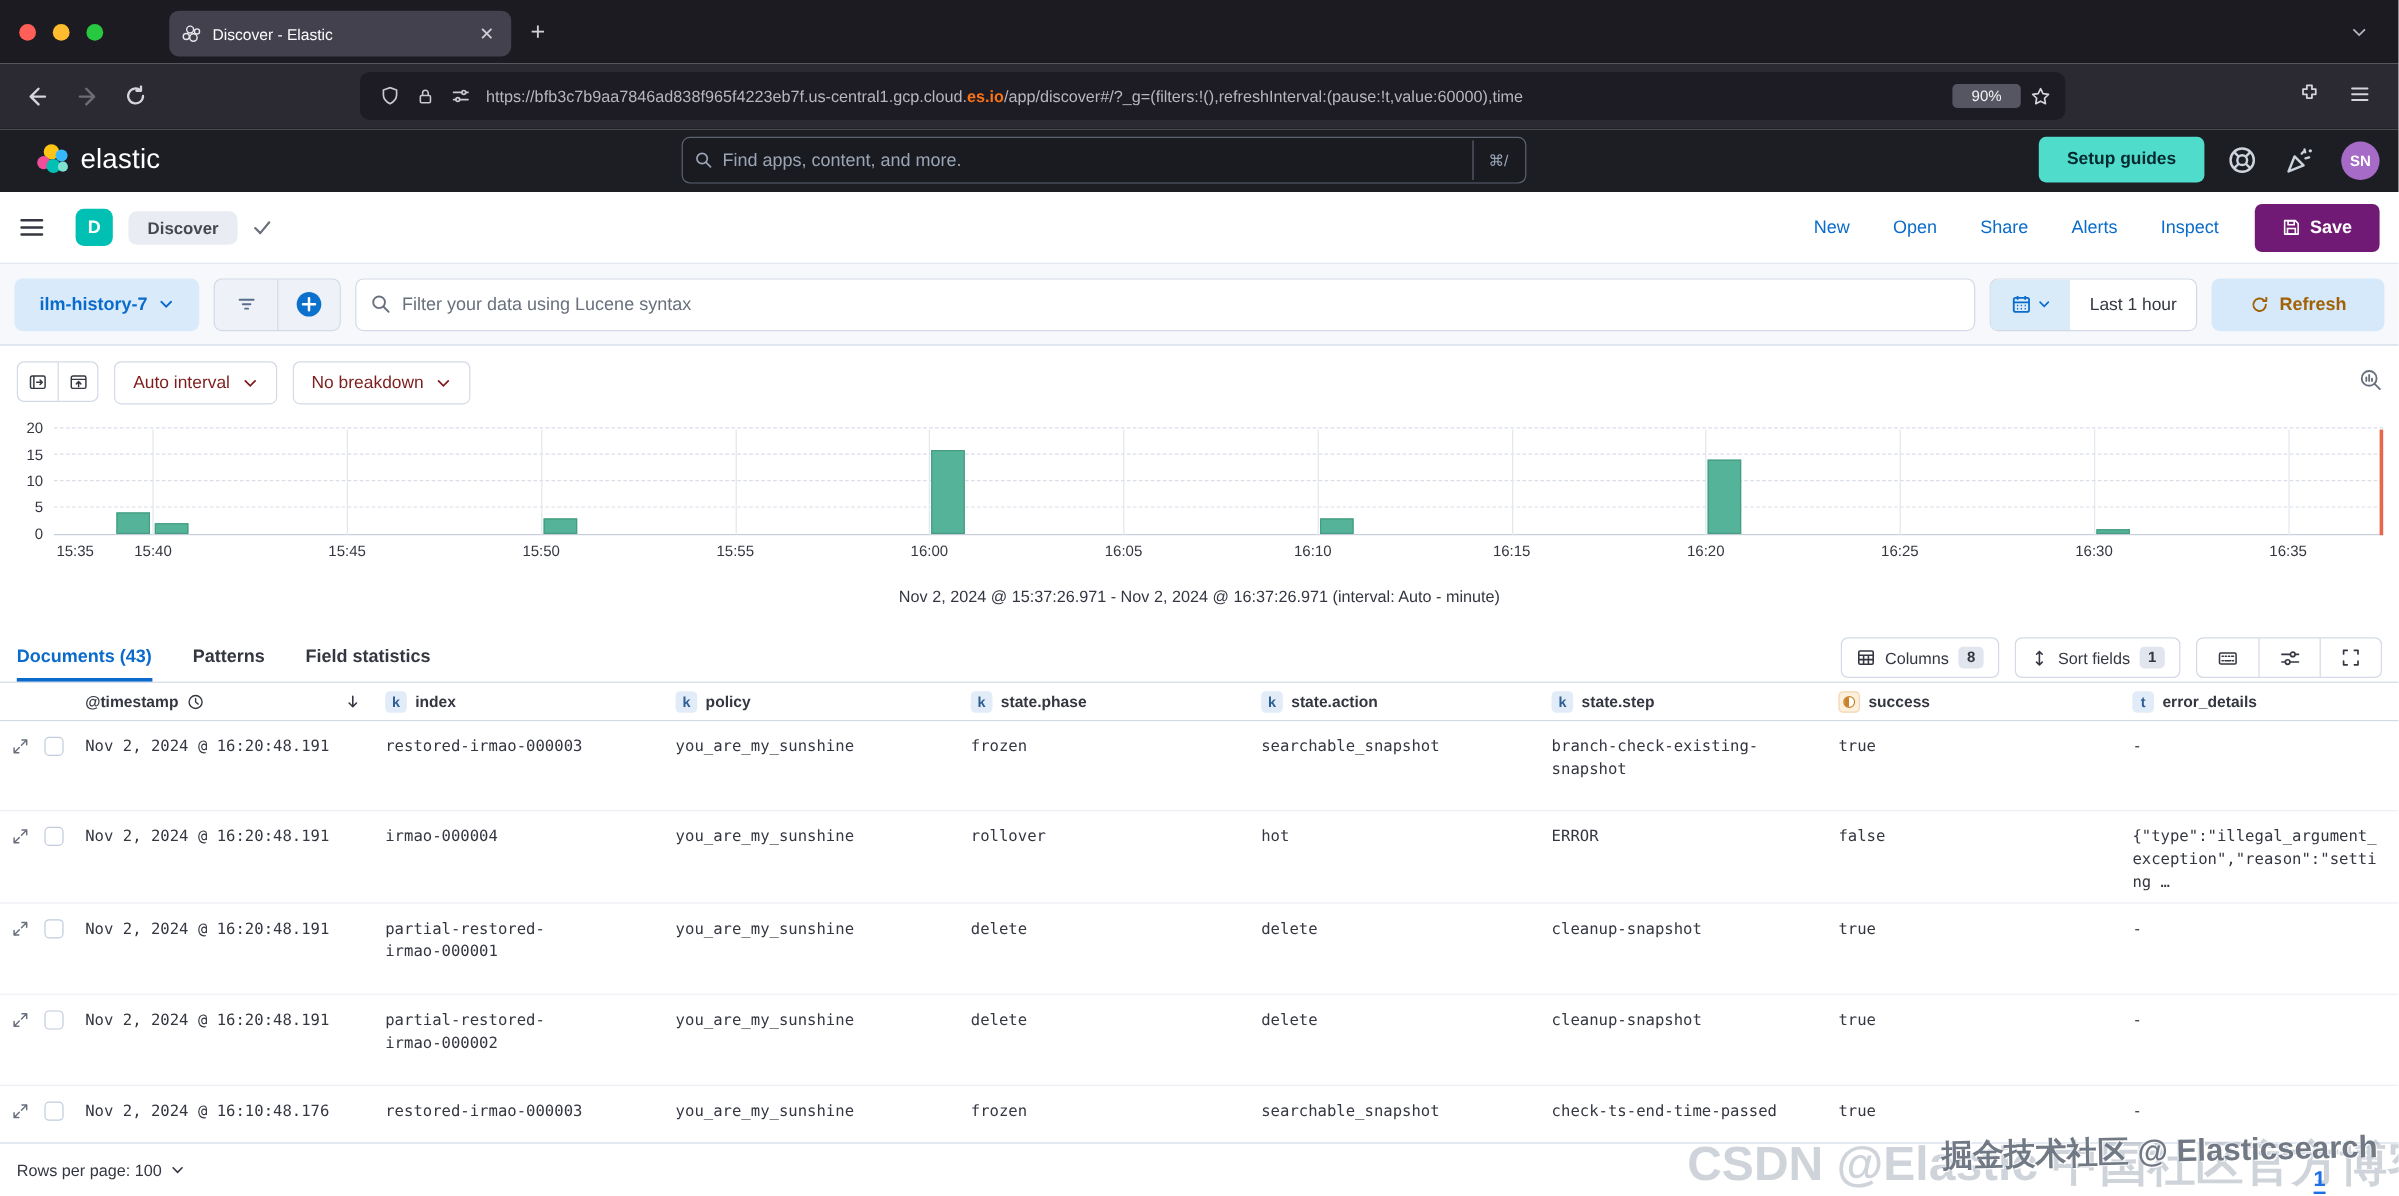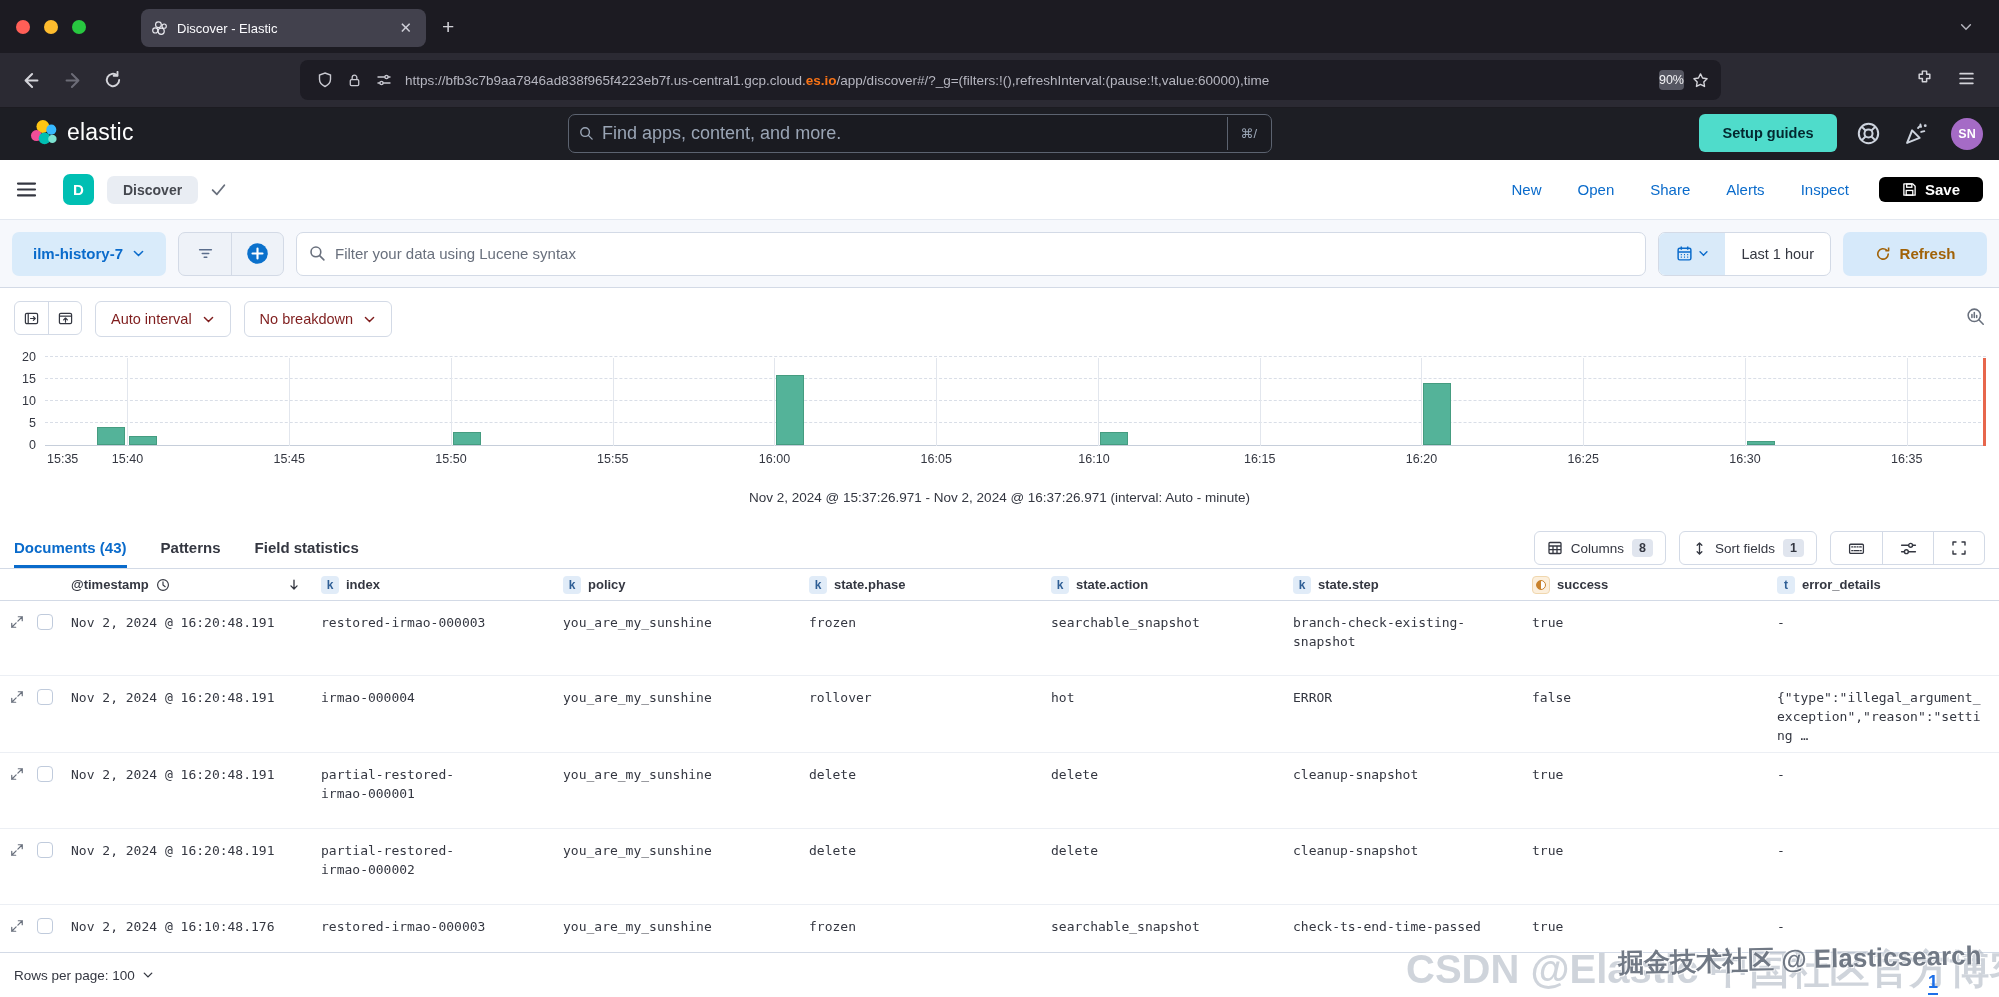--- a/index.html
+++ b/index.html
@@ -16,46 +16,46 @@
   .tab-close{color:#cfcfd8;font-size:15px;padding:0 4px;cursor:default}
   .newtab{position:absolute;left:442px;top:14px;color:#d0d0d7;font-size:21px;line-height:26px}
   .tablist-chv{position:absolute;right:26px;top:20px;color:#b6b6bf}
   .navbar{position:absolute;top:53px;left:0;right:0;height:55px;background:#2b2a33;display:flex;align-items:center;border-bottom:1px solid rgba(0,0,0,.35)}
   .nav-ico{color:#d4d4da;margin-left:22px}
   .nav-ico.dim{color:#6c6c77}
   .urlbar{position:absolute;left:300px;top:7px;width:1421px;height:40px;background:#1d1c24;border-radius:8px;display:flex;align-items:center;padding:0 10px;overflow:hidden}
   .urlbar .ico{color:#c8c8d0;margin:0 7px;flex:none}
   .url-text{margin-left:6px;font-size:13.5px;color:#b6b6c0;white-space:nowrap;overflow:hidden;flex:1}
   .url-text b{color:#f97316;font-weight:bold}
-  .zoom-badge{flex:none;background:#555661;color:#f4f4f6;font-size:12.5px;border-radius:4px;padding:3px 0;margin:0 8px}
+  .zoom-badge{flex:none;background:#555661;color:#f4f4f6;font-size:12.5px;border-radius:4px;padding:3px 16px;margin:0 8px}
   .star{color:#d4d4da;flex:none;margin-right:2px}
   .puzzle{position:absolute;right:66px;top:16px;color:#d4d4da}
   .fxmenu{position:absolute;right:24px;top:17px;color:#d4d4da}
 
   
   .k-header{position:absolute;top:108px;left:0;right:0;height:52px;background:#1d1e24}
   .brand{position:absolute;left:30px;top:11px;display:flex;gap:9px}
   .brand-name{color:#fff;font-size:23px;letter-spacing:.2px}
   .k-search{position:absolute;left:568px;top:114px;width:704px;height:39px;background:#1a1b21;border:1px solid #5c6370;border-radius:7px;display:flex;align-items:center;padding:0 10px}
-  .k-search input{flex:1;background:transparent;border:0;outline:0;color:#d6dbe4;font-size:18px;font-family:"Liberation Sans",sans-serif;margin-left:8px}
+  .k-search input{flex:1;background:transparent;border:0;outline:0;color:#d6dbe4;font-size:15px;font-family:"Liberation Sans",sans-serif;margin-left:8px}
   .k-search input::placeholder{color:#9aa5b5}
   .k-shortcut{border-left:1px solid #5c6370;color:#9aa5b5;font-size:13px;padding:9px 4px 9px 12px;white-space:nowrap}
   .setup-btn{position:absolute;left:1699px;top:114px;height:38px;width:138px;background:#4fdccb;color:#03282f;font-weight:bold;font-size:14.5px;border:0;border-radius:6px;display:flex;align-items:center;justify-content:center}
   .hd-ico{position:absolute;color:#cdd3dd}
   .avatar{position:absolute;left:1951px;top:118px;width:32px;height:32px;border-radius:50%;background:#a56bc6;color:#fff;font-size:12.5px;font-weight:bold;display:flex;align-items:center;justify-content:center}
 
   
   .k-toolbar{position:absolute;top:160px;left:0;right:0;height:59px;background:#fff;display:flex;align-items:center;padding:0 16px}
   .burger{color:#343741;margin-right:26px}
   .app-badge{width:31px;height:31px;border-radius:7px;background:#00bfb3;color:#fff;font-weight:bold;font-size:15px;display:flex;align-items:center;justify-content:center}
   .crumb{margin-left:13px;background:#e9edf3;color:#45484f;font-size:14px;font-weight:bold;border-radius:7px;padding:6px 16px}
   .crumb-check{color:#69707d;margin-left:12px}
   .tb-spacer{flex:1}
   .tb-link{color:#0a6bcb;font-size:15px;margin-left:36px;cursor:pointer;white-space:nowrap}
-  .save-btn{margin-left:30px;width:104px;height:25px;background:#000000;border:0;border-radius:6px;color:#fff;font-size:15px;font-weight:bold;display:flex;align-items:center;justify-content:center;gap:8px}
+  .save-btn{margin-left:30px;width:104px;height:40px;background:#701a75;border:0;border-radius:6px;color:#fff;font-size:15px;font-weight:bold;display:flex;align-items:center;justify-content:center;gap:8px}
 
   
   .k-querybar{position:absolute;top:219px;left:0;right:0;height:69px;background:#f6f8fc;border-top:1px solid #e3e8f0;border-bottom:1px solid #d3dae6;display:flex;align-items:center;padding:0 12px;gap:12px}
   .dv-btn{height:44px;width:154px;background:#d9ebfa;border-radius:7px;display:flex;align-items:center;justify-content:center;gap:9px;color:#0a6bcb;font-size:15px;font-weight:bold}
   .fl-group{height:44px;background:#eef2f8;border:1px solid #d3dae6;border-radius:7px;display:flex;align-items:center}
   .fl-cell{width:52px;height:100%;display:flex;align-items:center;justify-content:center;color:#5a6d8c}
   .fl-cell + .fl-cell{border-left:1px solid #d3dae6}
   .q-input{flex:1;height:44px;background:#fff;border:1px solid #d3dae6;border-radius:7px;display:flex;align-items:center;padding:0 12px}
   .q-input input{flex:1;border:0;outline:0;font-size:15px;color:#343741;margin-left:9px;font-family:"Liberation Sans",sans-serif}
   .q-input input::placeholder{color:#69707d}

